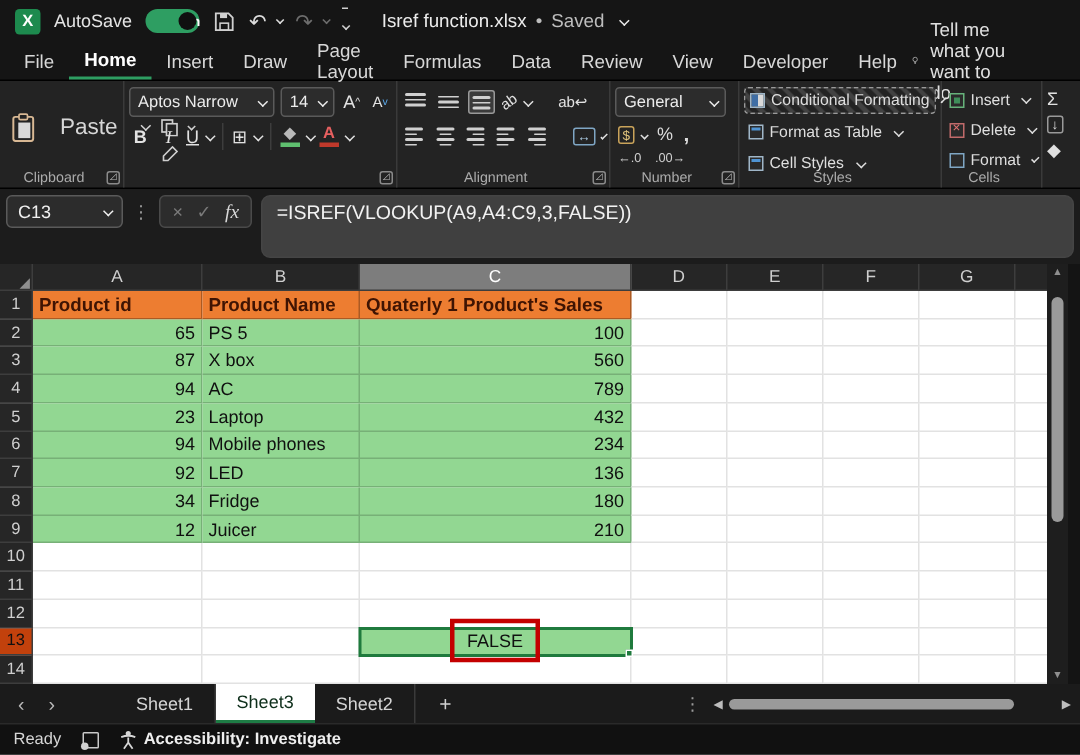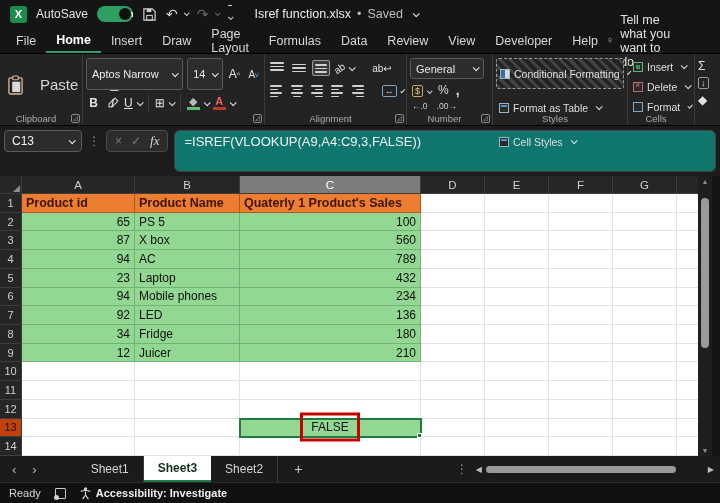--- a/index.html
+++ b/index.html
@@ -32,41 +32,41 @@
   .rlabel{position:absolute;bottom:1px;left:0;right:10px;text-align:center;font-size:9.5px;color:#ababab}
   .dlaunch{position:absolute;bottom:2px;right:2px;width:9px;height:9px;border:1px solid #8a8a8a;
     border-radius:2px;color:#bdbdbd;font-size:6px;line-height:7px;text-align:center}
   .g-clip{width:83px;display:flex;gap:4px}
   .pastebtn{display:flex;flex-direction:row;align-items:center;font-size:15px;gap:16px;padding:1px 4px}
   .clipcol{display:flex;flex-direction:column;justify-content:space-between;padding:1px 0;font-size:11px}
   .clipcol .ic{display:flex;align-items:center;gap:2px;height:15px;color:#cfcfcf}
   .g-font{width:182px;display:flex;flex-direction:column;gap:4px}
   .rowflex{display:flex;align-items:center;gap:4px}
   .select{background:#2c2c2c;border:1px solid #5a5a5a;border-radius:3px;color:#ececec;font-size:11px;
-    height:32px;display:flex;align-items:center;justify-content:space-between;padding:0 5px}
+    height:20px;display:flex;align-items:center;justify-content:space-between;padding:0 5px}
   .fbtn{font-size:12px;color:#e2e2e2;display:flex;align-items:center;justify-content:center;min-width:15px;height:18px}
   .fbtn b{font-weight:bold}.fbtn i{font-style:italic;font-family:"Liberation Serif",serif}
   .fbtn u{text-decoration:underline}
   .colorbar{display:inline-block}
   .colorbar .glyph{display:block;line-height:10px;font-size:11px;text-align:center}
   .colorbar .bar{display:block;width:13px;height:3px;margin-top:1px}
   .vsep{width:1px;height:18px;background:#3d3d3d;margin:0 2px}
   .g-align{width:142px;display:flex;flex-direction:column;gap:5px;padding-top:5px}
   .albtn{width:18px;height:16px;display:flex;flex-direction:column;justify-content:center;gap:2px;padding:2px 2px;border-radius:2px}
   .albtn span{height:1.6px;background:#d0d0d0;border-radius:1px}
   .albtn.sel{border:1px solid #9a9a9a;background:#3b3b3b}
   .v-top{justify-content:flex-start}.v-mid{justify-content:center}.v-bot{justify-content:flex-end}
   .h-left{align-items:flex-start}.h-ctr{align-items:center}.h-right{align-items:flex-end}
   .albtn.h span:nth-child(odd){width:12px}.albtn.h span:nth-child(even){width:8px}
   .g-num{width:86px;display:flex;flex-direction:column;gap:3px}
   .numrow{display:flex;align-items:center;gap:7px;font-size:12px;color:#dcdcdc;padding-left:2px}
   .cardico{border:1px solid #c9a35a;border-radius:2px;font-size:9px;padding:0 2px;color:#e6c87e}
   .decico{font-size:8.5px;color:#cfcfcf;letter-spacing:0}
   .g-styles{width:135px;display:flex;flex-direction:column;justify-content:flex-start;gap:3px;padding-top:4px}
-  .stylerow{display:flex;align-items:center;gap:4px;font-size:10.5px;color:#dedede;height:31px;padding:0 3px;white-space:nowrap}
+  .stylerow{display:flex;align-items:center;gap:4px;font-size:10.5px;color:#dedede;height:18px;padding:0 3px;white-space:nowrap}
   .stylerow.hatched{background:repeating-linear-gradient(45deg,#424242 0 3px,#232323 3px 7px);
     border:1px dashed #9a9a9a;border-radius:3px}
   .sqico{width:10px;height:10px;border:1px solid #9fb6c8;flex-shrink:0;position:relative;background:#2a2a2a}
   .sqico.cf{background:linear-gradient(90deg,#3f6ea5 50%,#d9d9d9 50%)}
   .sqico.tbl::after,.sqico.cs::after{content:"";position:absolute;inset:1px;border-top:2px solid #4f94d4}
   .g-cells{width:67px;display:flex;flex-direction:column;gap:3px;padding-top:4px}
   .cellrow{display:flex;align-items:center;gap:4px;font-size:10.5px;color:#dedede;height:17px;padding-left:2px;white-space:nowrap}
   .sqico.ins{border-color:#66b27a}.sqico.ins::after{content:"";position:absolute;inset:2px;background:#3f8f5a}
   .sqico.del{border-color:#c06a6a}.sqico.del::after{content:"×";position:absolute;left:1px;top:-3px;color:#e07070;font-size:9px}
   .sqico.fmt{border-color:#7fa6c4}
@@ -76,21 +76,21 @@
   .eraser{color:#c55ad0}
   
   .fbar{height:50px;background:#1c1c1c;display:flex;align-items:flex-start;padding:4px 4px 0 4px;gap:6px}
   .namebox{width:78px;height:22px;background:#2c2c2c;border:1px solid #5a5a5a;border-radius:4px;color:#f0f0f0;
     font-size:12px;display:flex;align-items:center;justify-content:space-between;padding:0 7px}
   .fdots{color:#9a9a9a;font-size:12px;margin-top:4px}
   .fxcluster{height:22px;background:#2c2c2c;border:1px solid #4a4a4a;border-radius:4px;display:flex;
     align-items:center;gap:9px;padding:0 8px;font-size:12px}
   .fxcluster .dis{color:#7a7a7a}
   .fxcluster .fx{color:#d8d8d8;font-style:italic;font-family:"Liberation Serif",serif;font-size:13px}
-  .finput{flex:1;height:42px;background:#0f766e;border:1px solid #454545;border-radius:6px;
+  .finput{flex:1;height:42px;background:#404040;border:1px solid #454545;border-radius:6px;
     color:#f2f2f2;font-size:13px;padding:3px 9px}
   
   .gridwrap{height:280px;display:flex;background:#141414}
   .gcols{width:698px;background:#fff;overflow:hidden}
   .ghead{display:flex;height:18px;background:#262626}
   .ccorner{width:22px;position:relative;border-right:1px solid #3d3d3d;border-bottom:1px solid #3d3d3d;flex-shrink:0}
   .ccorner span{position:absolute;right:1px;bottom:0;color:#8f8f8f;font-size:9px;line-height:9px}
   .ghc{display:flex;align-items:center;justify-content:center;color:#cfcfcf;font-size:11.5px;
     border-right:1px solid #3d3d3d;border-bottom:1px solid #3d3d3d;flex-shrink:0}
   .ghc.sel{background:#7d7d7d;color:#fff}
@@ -110,21 +110,21 @@
   .fillhandle{position:absolute;right:-2px;bottom:-2px;width:5px;height:5px;background:#1f7a3d;border:1px solid #fff;z-index:6}
   .vscroll{width:14px;background:#1e1e1e;display:flex;flex-direction:column;align-items:center;padding:1px 0}
   .vscroll .arr{color:#8f8f8f;font-size:7px;line-height:9px}
   .vthumb{width:8px;height:150px;background:#9a9a9a;border-radius:4px;margin-top:12px}
   .redge{width:8px;background:#141414}
   
   .sheetbar{height:26px;background:#1b1b1b;display:flex;align-items:stretch;color:#d4d4d4;font-size:12px}
   .snav{display:flex;align-items:center;gap:16px;padding:0 12px;color:#b8b8b8;font-size:13px}
   .stabs{display:flex;align-items:stretch;margin-left:28px}
   .stab{display:flex;align-items:center;padding:0 14px;color:#d4d4d4;border-right:1px solid #3a3a3a}
-  .stab.active{background:#fff;color:#0d2e1a;font-weight:bold;border-bottom:2.5px solid #1e7c45;border-right:none}
+  .stab.active{background:#fff;color:#0d2e1a;font-weight:normal;border-bottom:2.5px solid #1e7c45;border-right:none}
   .addsheet{display:flex;align-items:center;padding:0 16px;color:#cfcfcf;font-size:14px}
   .sright{margin-left:auto;display:flex;align-items:center;gap:8px;padding-right:6px}
   .sdots{color:#9a9a9a;font-size:12px}
   .hscroll{display:flex;align-items:center;gap:4px}
   .hscroll .arr{color:#bdbdbd;font-size:8px}
   .htrack{width:218px;height:9px;display:flex;align-items:center}
   .hthumb{width:190px;height:7px;background:#9a9a9a;border-radius:4px}
   
   .statusbar{height:21px;background:#111;border-top:1px solid #2a2a2a;display:flex;align-items:center;
     gap:14px;padding:0 9px;color:#d6d6d6;font-size:11px}

